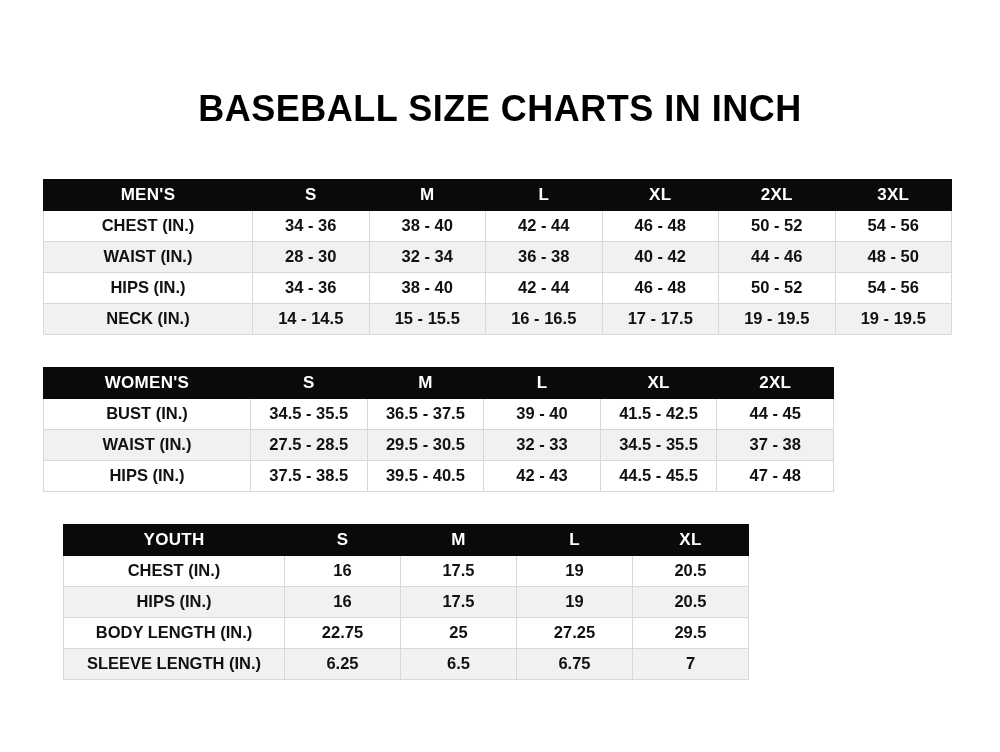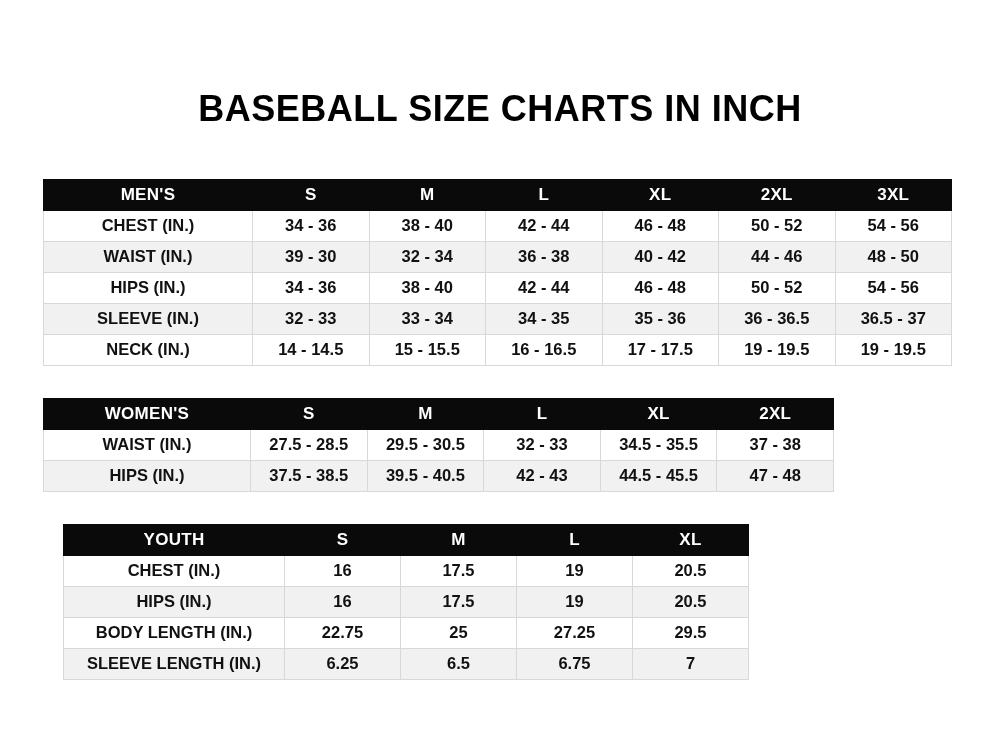--- a/index.html
+++ b/index.html
@@ -111,46 +111,37 @@
           <td class="rowhead">CHEST (IN.)</td>
           <td>34 - 36</td>
           <td>38 - 40</td>
           <td>42 - 44</td>
           <td>46 - 48</td>
           <td>50 - 52</td>
           <td>54 - 56</td>
         </tr>
         <tr>
           <td class="rowhead">WAIST (IN.)</td>
-          <td>39 - 30</td>
+          <td>28 - 30</td>
           <td>32 - 34</td>
           <td>36 - 38</td>
           <td>40 - 42</td>
           <td>44 - 46</td>
           <td>48 - 50</td>
         </tr>
         <tr>
           <td class="rowhead">HIPS (IN.)</td>
           <td>34 - 36</td>
           <td>38 - 40</td>
           <td>42 - 44</td>
           <td>46 - 48</td>
           <td>50 - 52</td>
           <td>54 - 56</td>
         </tr>
         <tr>
-          <td class="rowhead">SLEEVE (IN.)</td>
-          <td>32 - 33</td>
-          <td>33 - 34</td>
-          <td>34 - 35</td>
-          <td>35 - 36</td>
-          <td>36 - 36.5</td>
-          <td>36.5 - 37</td>
-        </tr>
-        <tr>
           <td class="rowhead">NECK (IN.)</td>
           <td>14 - 14.5</td>
           <td>15 - 15.5</td>
           <td>16 - 16.5</td>
           <td>17 - 17.5</td>
           <td>19 - 19.5</td>
           <td>19 - 19.5</td>
         </tr>
       </tbody>
     </table>
@@ -169,20 +160,28 @@
           <th class="corner">WOMEN'S</th>
           <th>S</th>
           <th>M</th>
           <th>L</th>
           <th>XL</th>
           <th>2XL</th>
         </tr>
       </thead>
       <tbody>
         <tr>
+          <td class="rowhead">BUST (IN.)</td>
+          <td>34.5 - 35.5</td>
+          <td>36.5 - 37.5</td>
+          <td>39 - 40</td>
+          <td>41.5 - 42.5</td>
+          <td>44 - 45</td>
+        </tr>
+        <tr>
           <td class="rowhead">WAIST (IN.)</td>
           <td>27.5 - 28.5</td>
           <td>29.5 - 30.5</td>
           <td>32 - 33</td>
           <td>34.5 - 35.5</td>
           <td>37 - 38</td>
         </tr>
         <tr>
           <td class="rowhead">HIPS (IN.)</td>
           <td>37.5 - 38.5</td>

